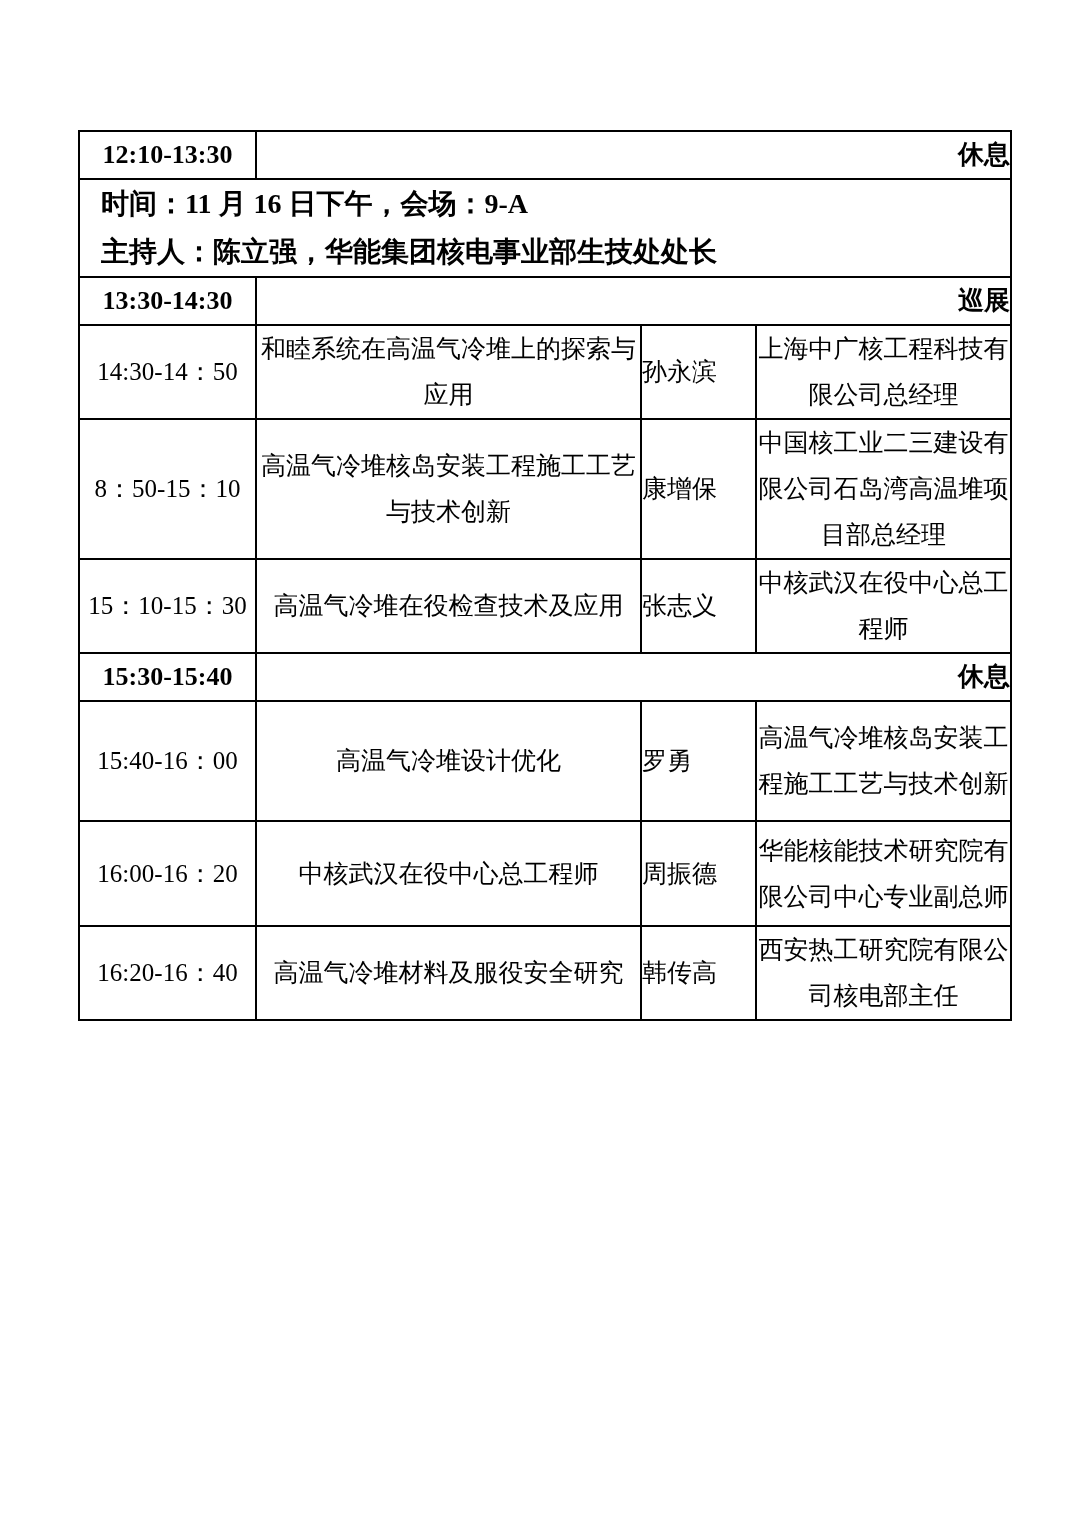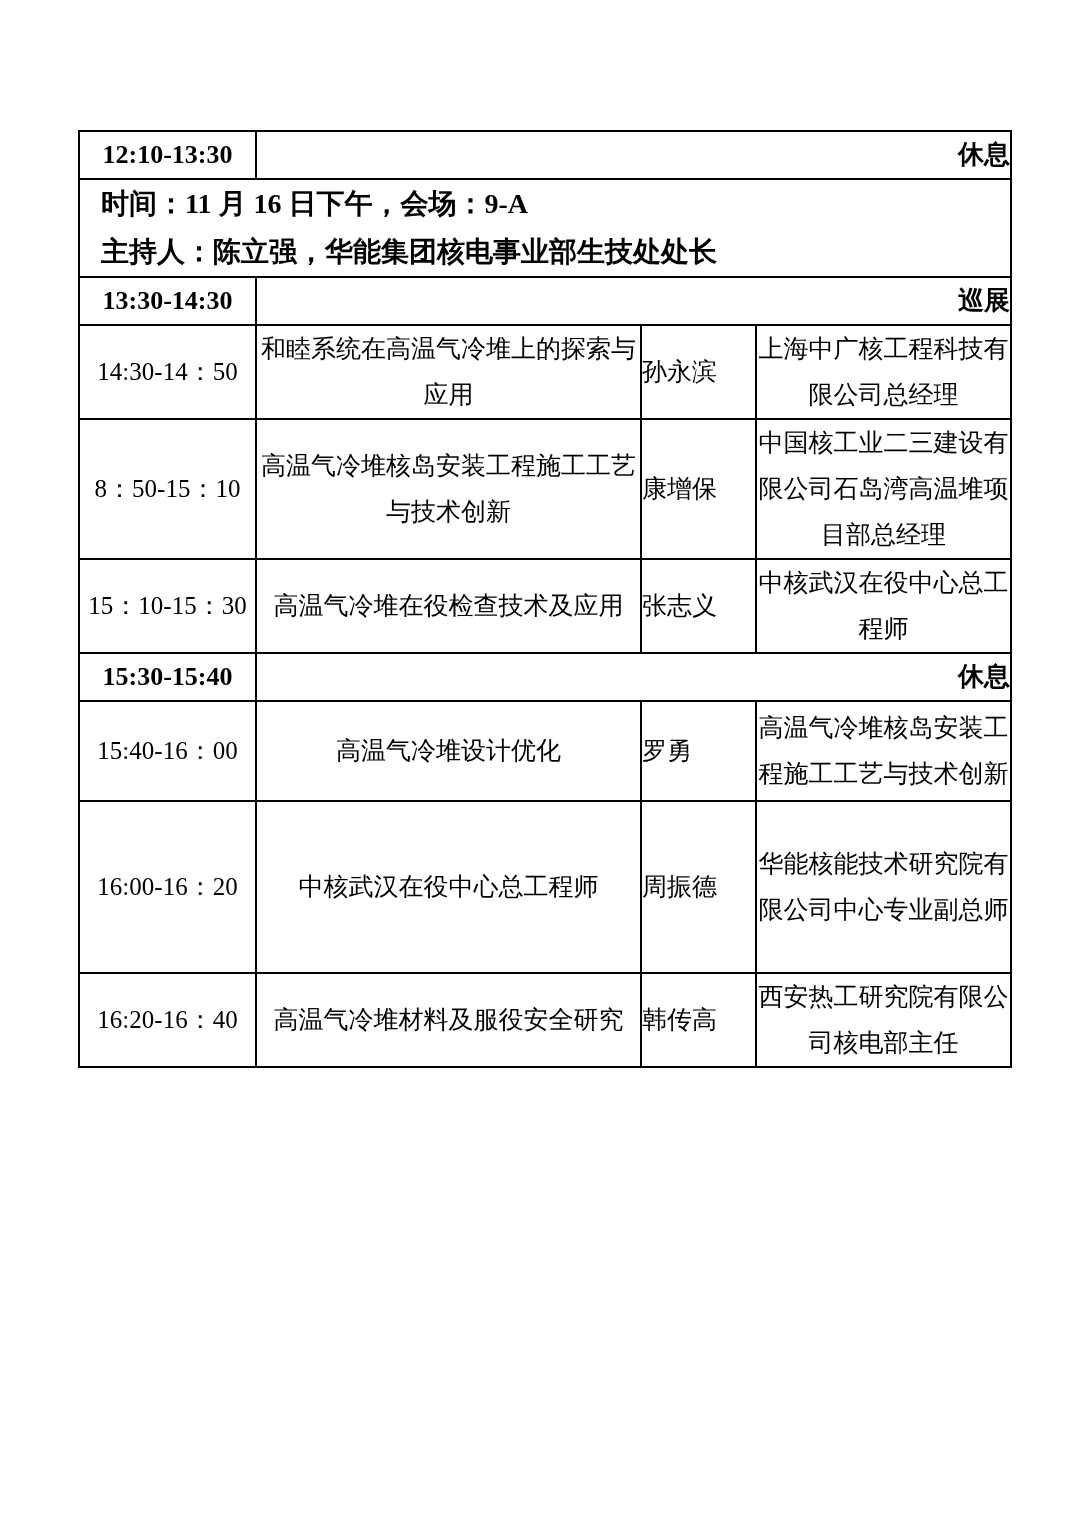--- a/index.html
+++ b/index.html
@@ -80,28 +80,28 @@
     <td class="title">高温气冷堆在役检查技术及应用</td>
     <td class="name">张志义</td>
     <td class="affil">中核武汉在役中心总工程师</td>
   </tr>
 
   <tr class="hdr" style="height:48px">
     <td class="time">15:30-15:40</td>
     <td class="span-label" colspan="3">休息</td>
   </tr>
 
-  <tr style="height:100px">
+  <tr style="height:120px">
     <td class="time">15:40-16：00</td>
     <td class="title">高温气冷堆设计优化</td>
     <td class="name">罗勇</td>
     <td class="affil">高温气冷堆核岛安装工程施工工艺与技术创新</td>
   </tr>
 
-  <tr style="height:172px">
+  <tr style="height:105px">
     <td class="time">16:00-16：20</td>
     <td class="title">中核武汉在役中心总工程师</td>
     <td class="name">周振德</td>
     <td class="affil">华能核能技术研究院有限公司中心专业副总师</td>
   </tr>
 
   <tr style="height:88px">
     <td class="time">16:20-16：40</td>
     <td class="title">高温气冷堆材料及服役安全研究</td>
     <td class="name">韩传高</td>

